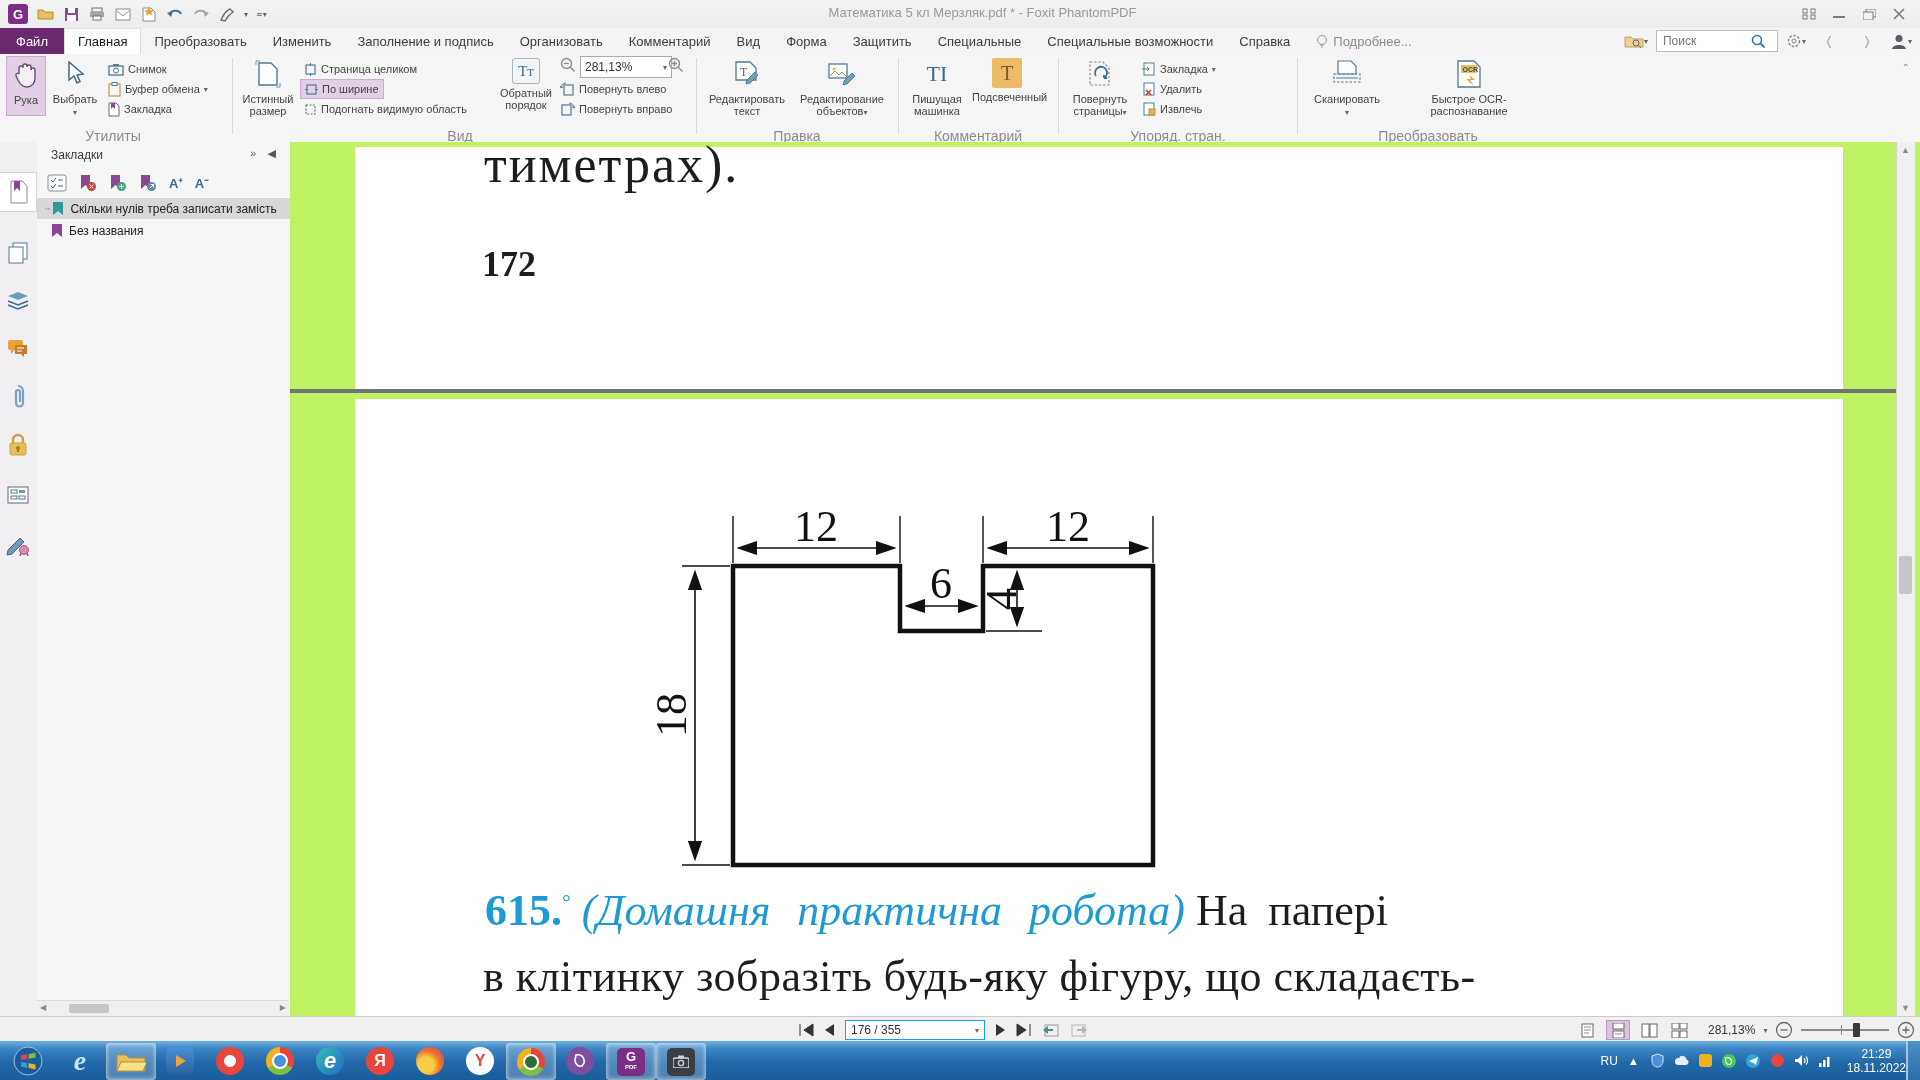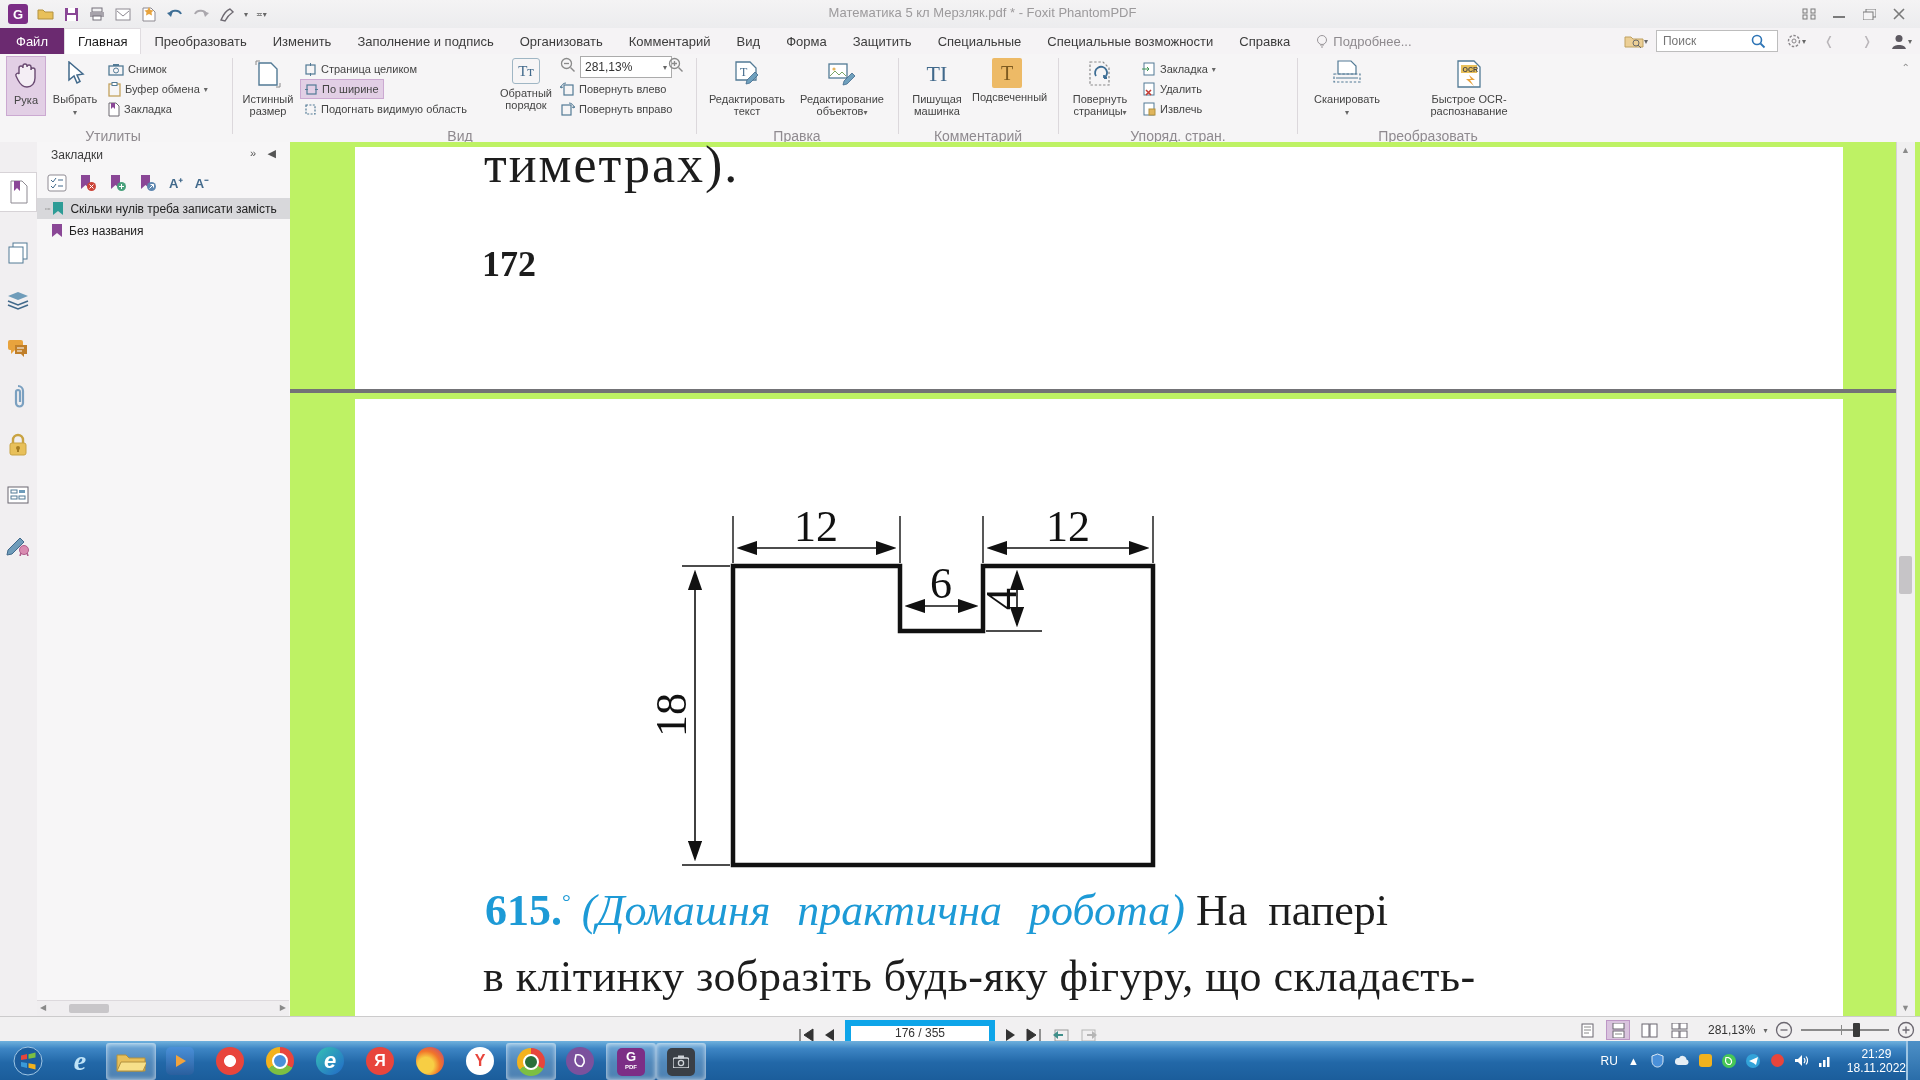--- a/index.html
+++ b/index.html
@@ -53,21 +53,21 @@
   .page{position:absolute;left:65px;width:1488px;background:#ffffff;}
   .serif{font-family:"Liberation Serif",serif;color:#1d1d1d;}
   #gapline{position:absolute;left:0;top:247px;width:1606px;height:4px;background:#737376;}
   #vscroll{left:1896px;top:142px;width:18px;height:874px;background:#f0eff0;border-left:1px solid #d5d1d5;}
   #vthumb{position:absolute;left:2px;top:414px;width:13px;height:38px;background:#c6c4c7;border-radius:2px;}
   .scrollarrow{position:absolute;left:4px;font-size:9px;color:#8a8a8a;}
 
   
   #statusbar{left:0;top:1016px;width:1920px;height:25px;background:#f1f0f1;border-top:1px solid #cccbcc;}
   .sb{position:absolute;top:3px;display:flex;align-items:center;}
-  #pagebox{width:128px;height:18px;background:#fff;border:6px solid #0ea5e9;font-size:12px;color:#333;display:flex;align-items:center;padding:0 5px;justify-content:space-between;flex-direction:column;}
+  #pagebox{width:128px;height:18px;background:#fff;border:1px solid #0ea5e9;font-size:12px;color:#333;display:flex;align-items:center;padding:0 5px;justify-content:space-between;}
   .sbicon{width:22px;height:18px;display:flex;align-items:center;justify-content:center;}
   .sbsel{background:#d9c3de;border:1px solid #bd97c6;}
 
   
   #taskbar{left:0;top:1041px;width:1920px;height:39px;
     background:linear-gradient(#6fb1dd 0%,#3d85c4 20%,#2268a8 55%,#1b5d9b 100%);}
   .tbtn{position:absolute;top:2px;width:48px;height:35px;display:flex;align-items:center;justify-content:center;border-radius:3px;}
   .tbtn.open{background:rgba(255,255,255,0.22);box-shadow:inset 0 0 4px rgba(255,255,255,0.55);border:1px solid rgba(255,255,255,0.35);}
   .appdot{width:28px;height:28px;border-radius:50%;display:flex;align-items:center;justify-content:center;color:#fff;font-weight:bold;font-size:16px;}
   .appsq{width:28px;height:28px;border-radius:5px;display:flex;align-items:center;justify-content:center;color:#fff;font-weight:bold;font-size:15px;}

